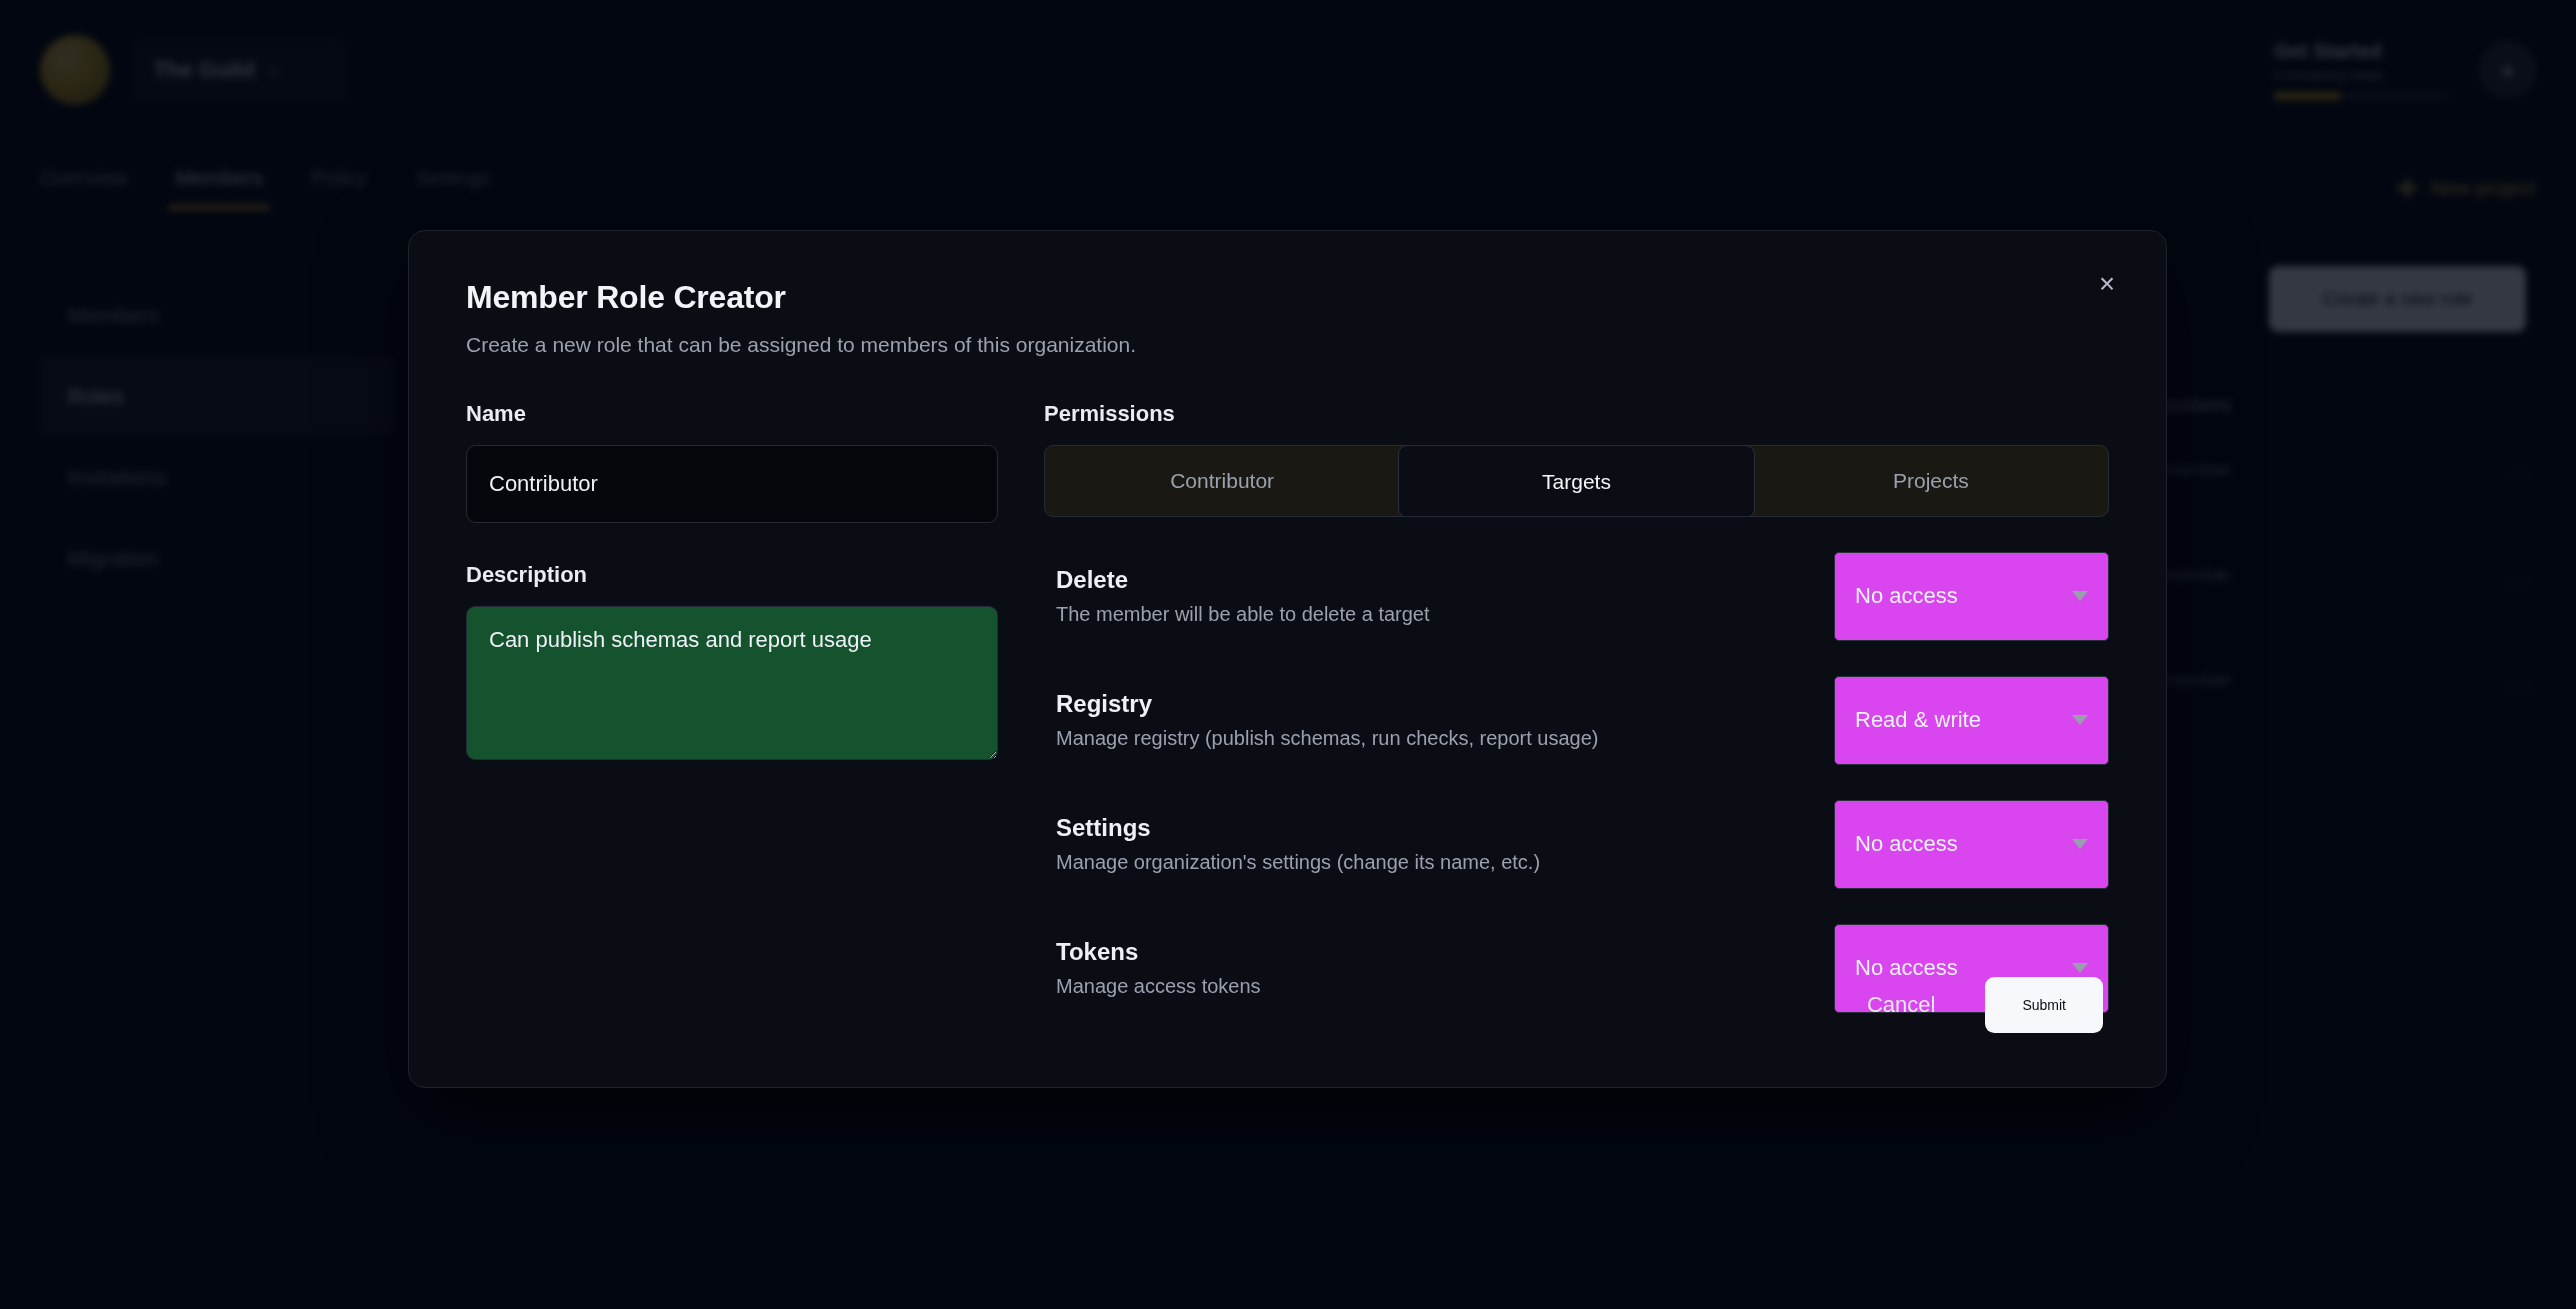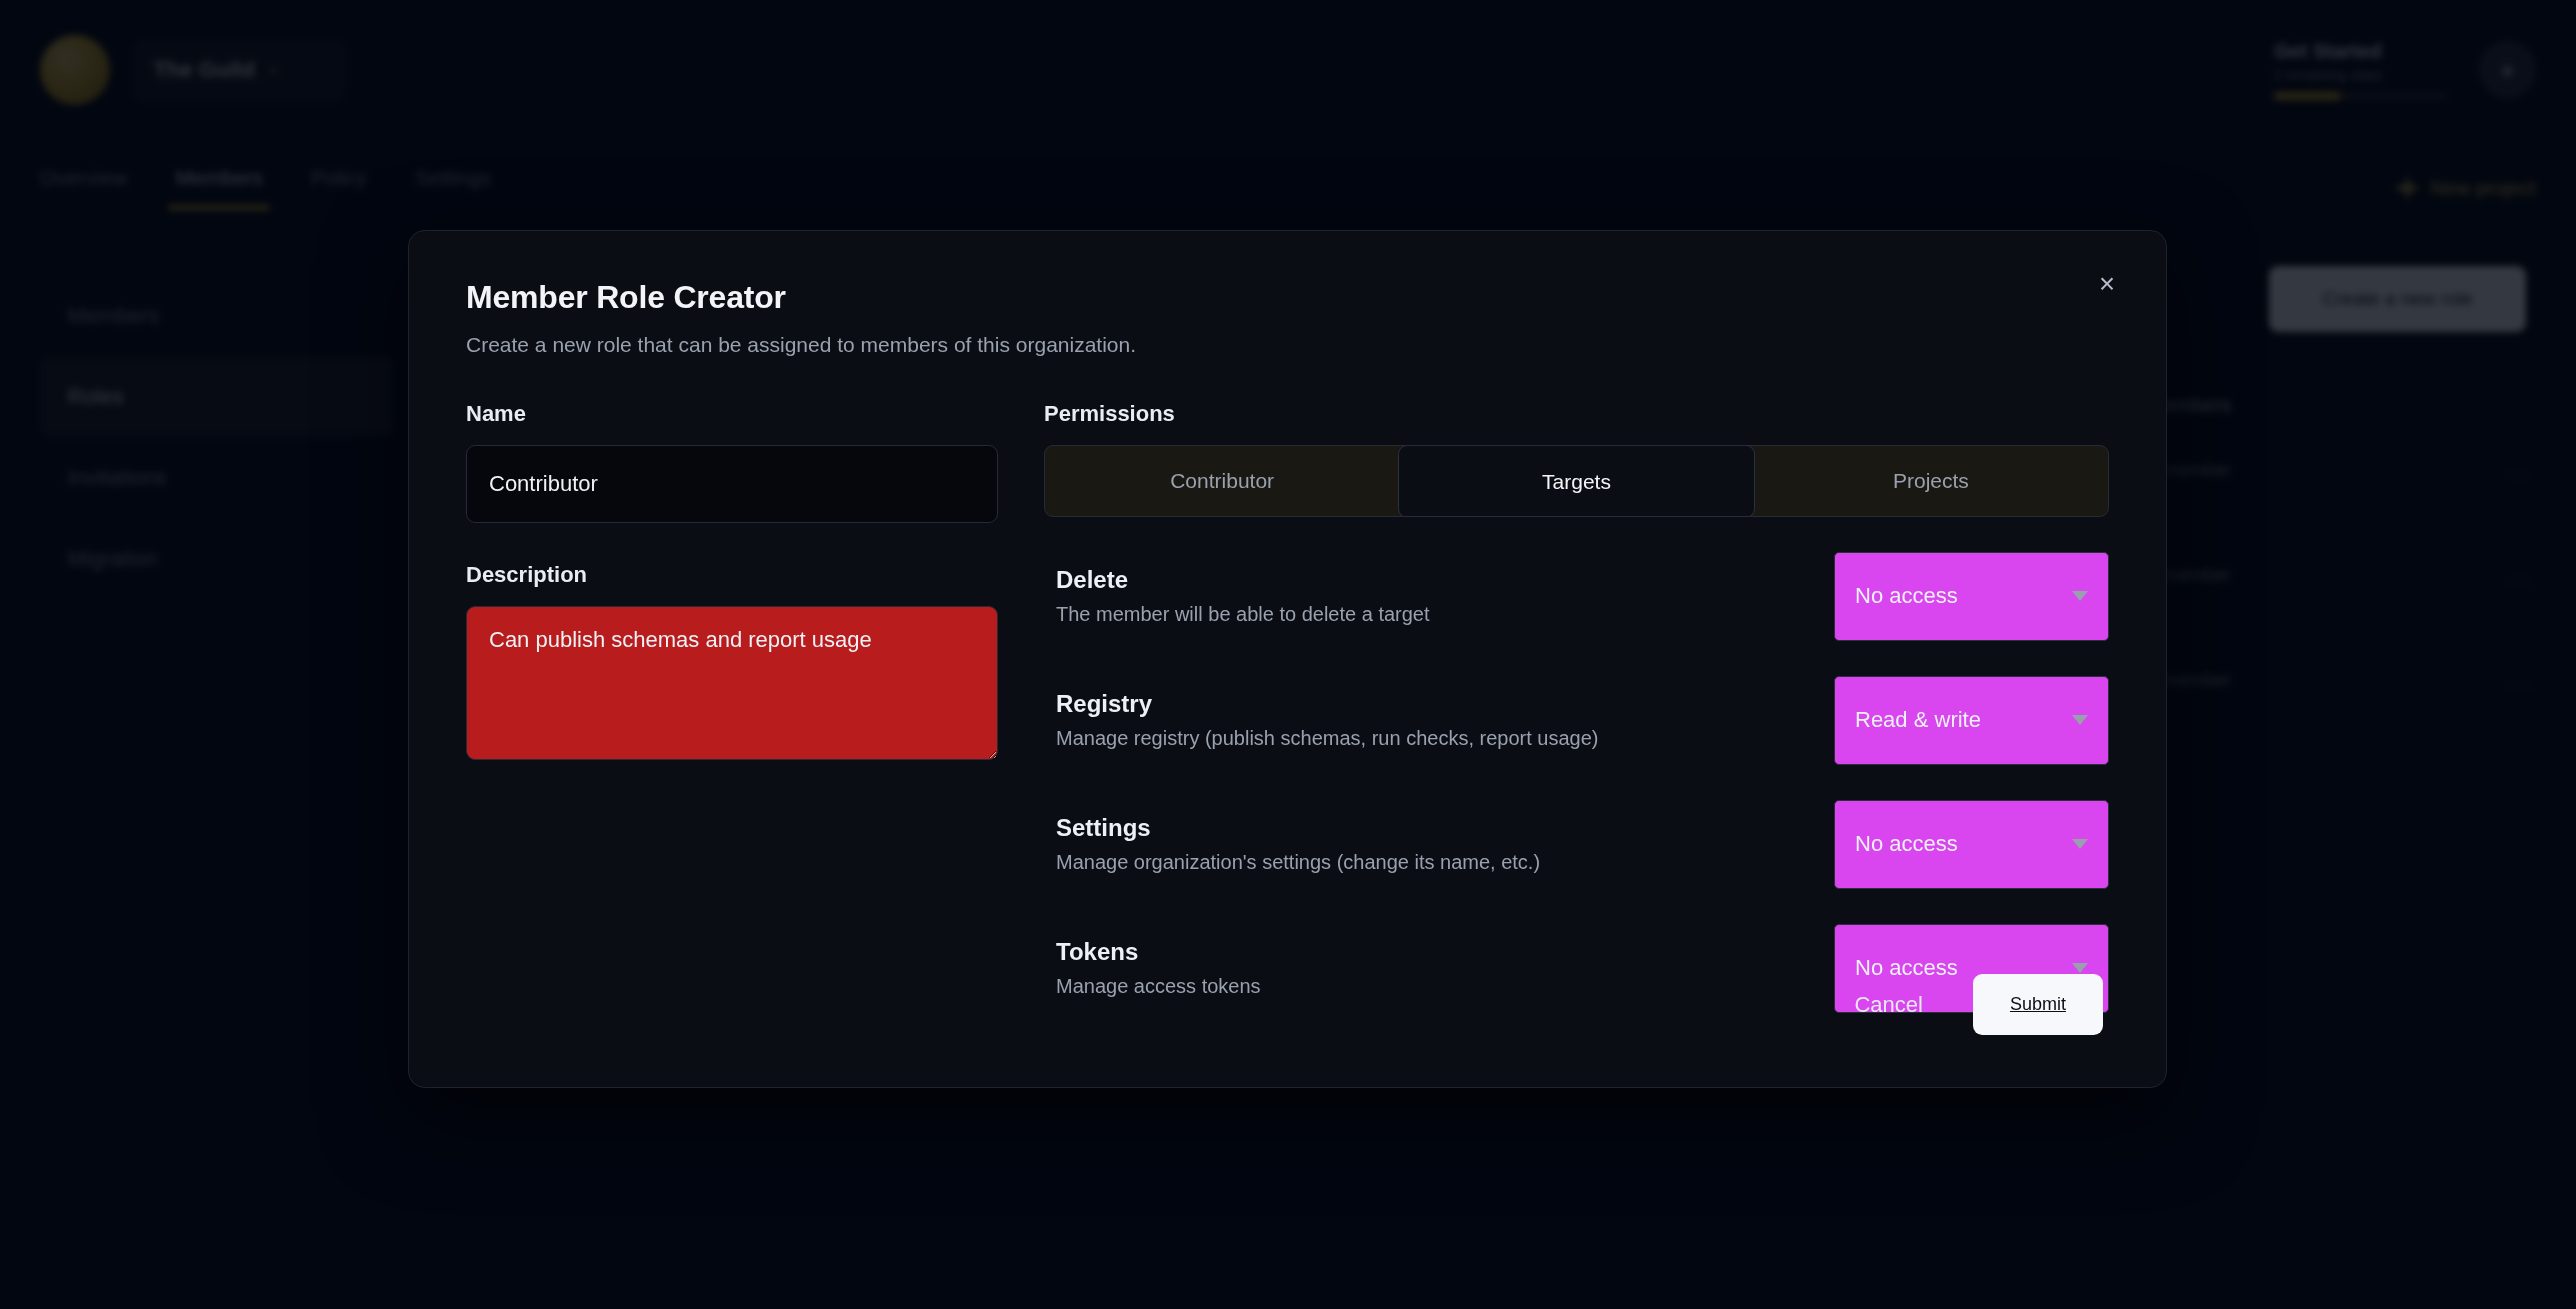--- a/index.html
+++ b/index.html
@@ -253,21 +253,21 @@
     border-radius: 9.2px;
     color: #eef1f6;
     font-size: 22px;
     padding: 0 22px;
     font-family: "Liberation Sans", sans-serif;
   }
   .textarea-input {
     width: 100%;
     height: 154px;
     margin-top: 0;
-    background: #b91c1c;
+    background: #14532d;
     border: 0.9px solid #272b37;
     border-radius: 9.2px;
     color: #eef1f6;
     font-size: 22px;
     padding: 18.4px 22px;
     resize: vertical;
     font-family: "Liberation Sans", sans-serif;
     line-height: 1.3;
   }
   .spacer-24 { height: 39px; }
@@ -350,27 +350,26 @@
     color: #e7eaf0;
     font-size: 22px;
     background: transparent;
     border: none;
     padding: 18.4px 24px;
     font-family: "Liberation Sans", sans-serif;
   }
   .btn-submit {
     background: #f6f8fb;
     color: #0c0e16;
-    font-size: 18px;
+    font-size: 14px;
     border: none;
     border-radius: 9.2px;
     padding: 20px 37px;
     font-family: "Liberation Sans", sans-serif;
     font-weight: 500;
-    text-decoration: underline;
   }
 </style>
 </head>
 <body>
 
 <div id="app-background">
 
   <div class="topbar">
     <div class="org-logo"></div>
 

